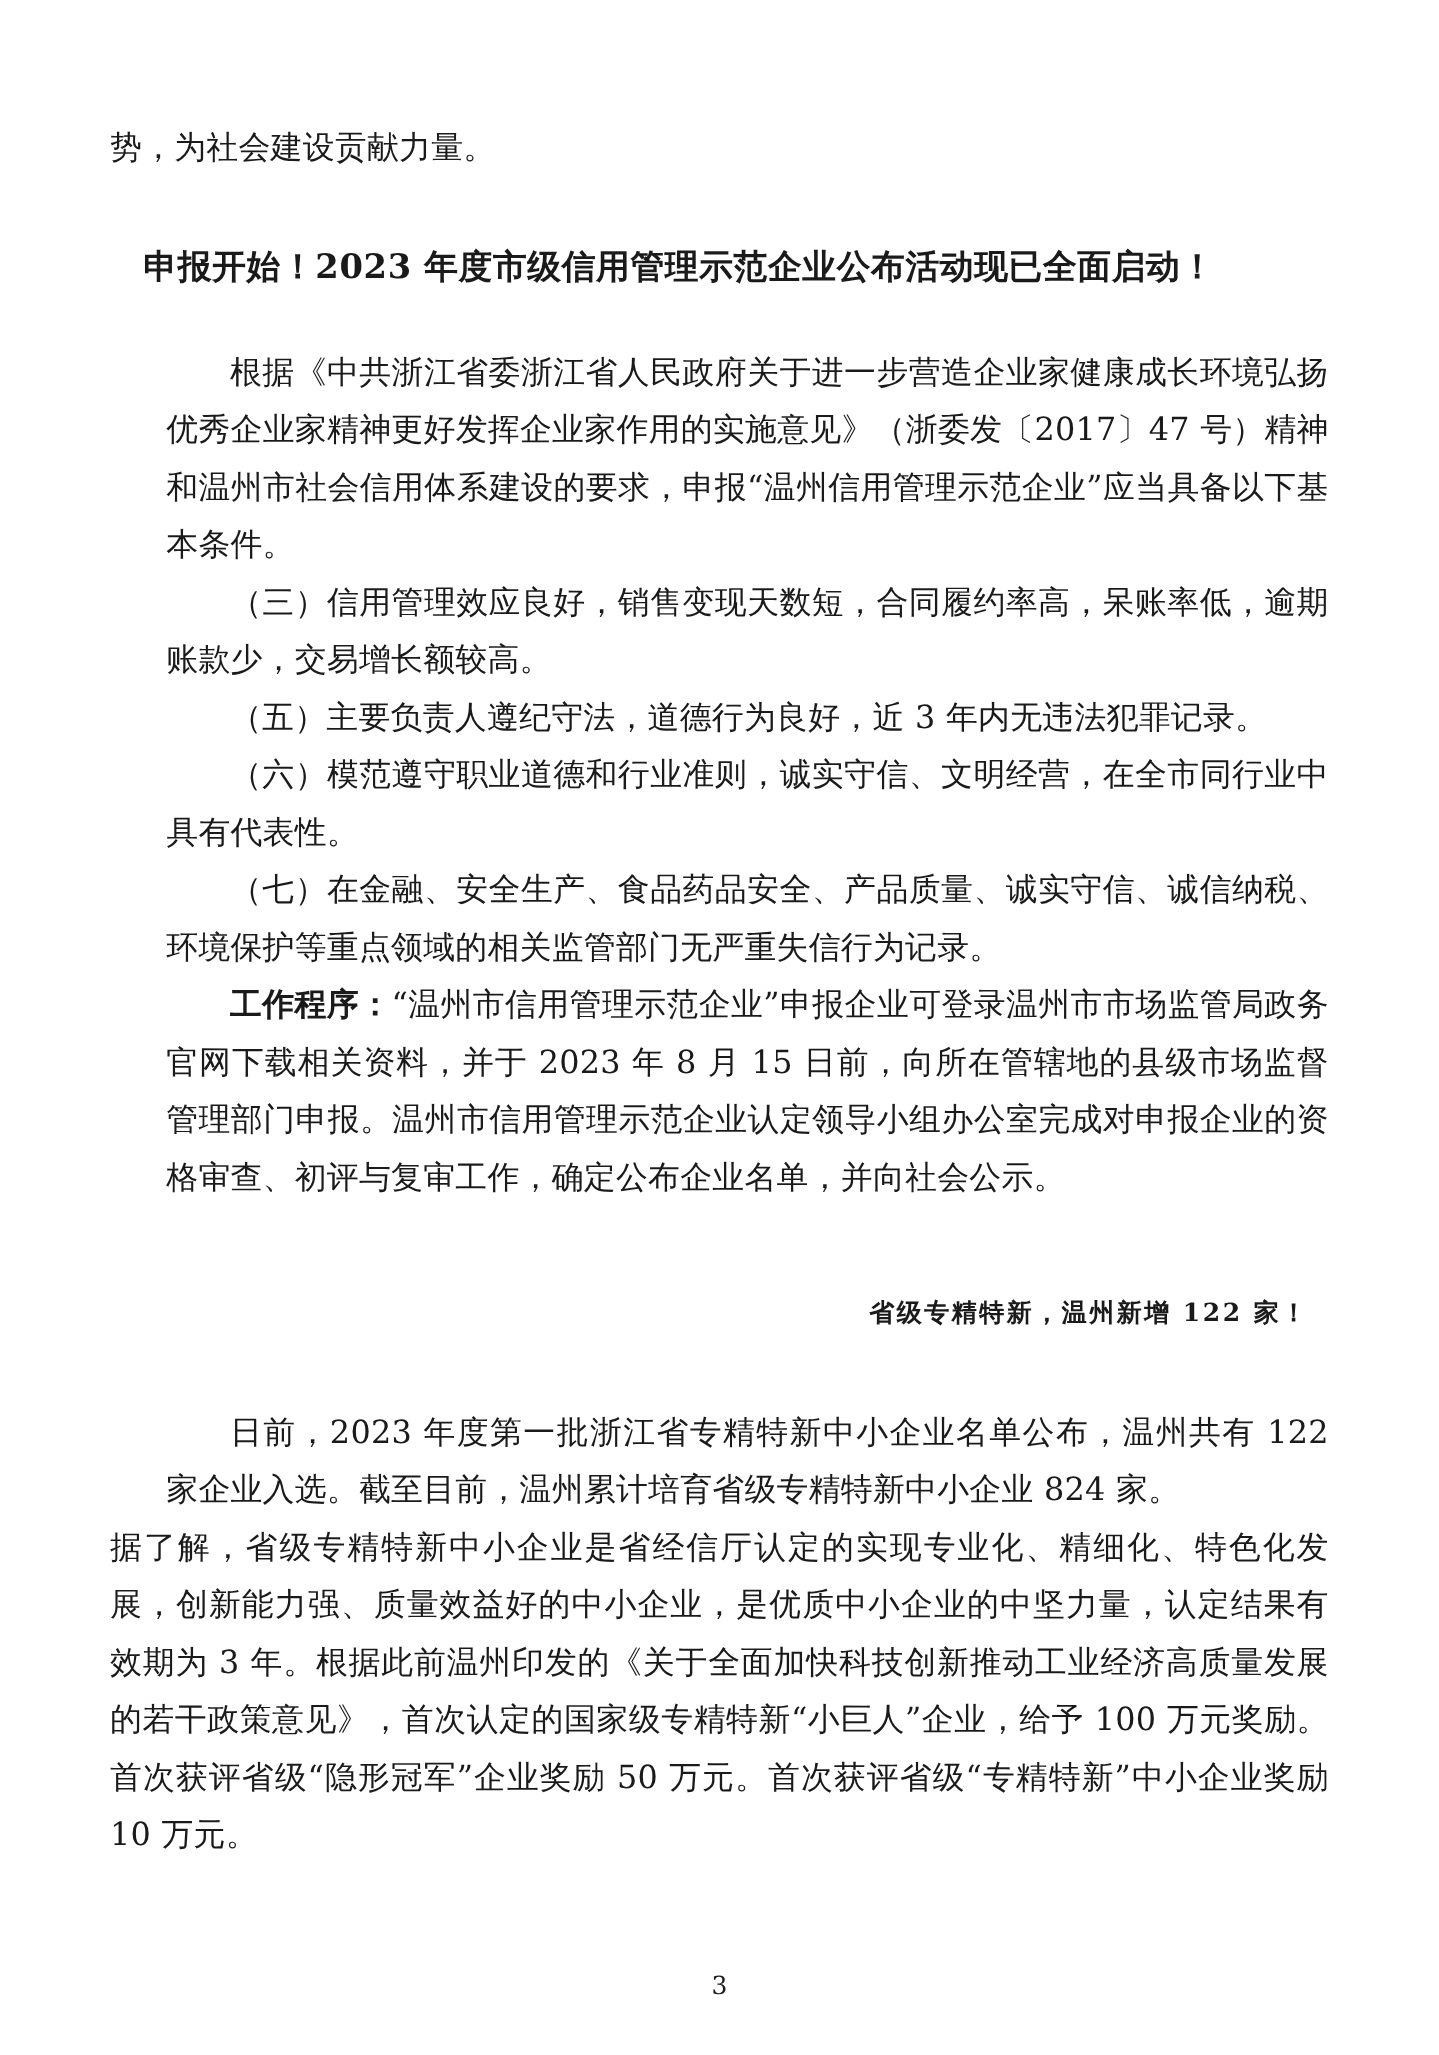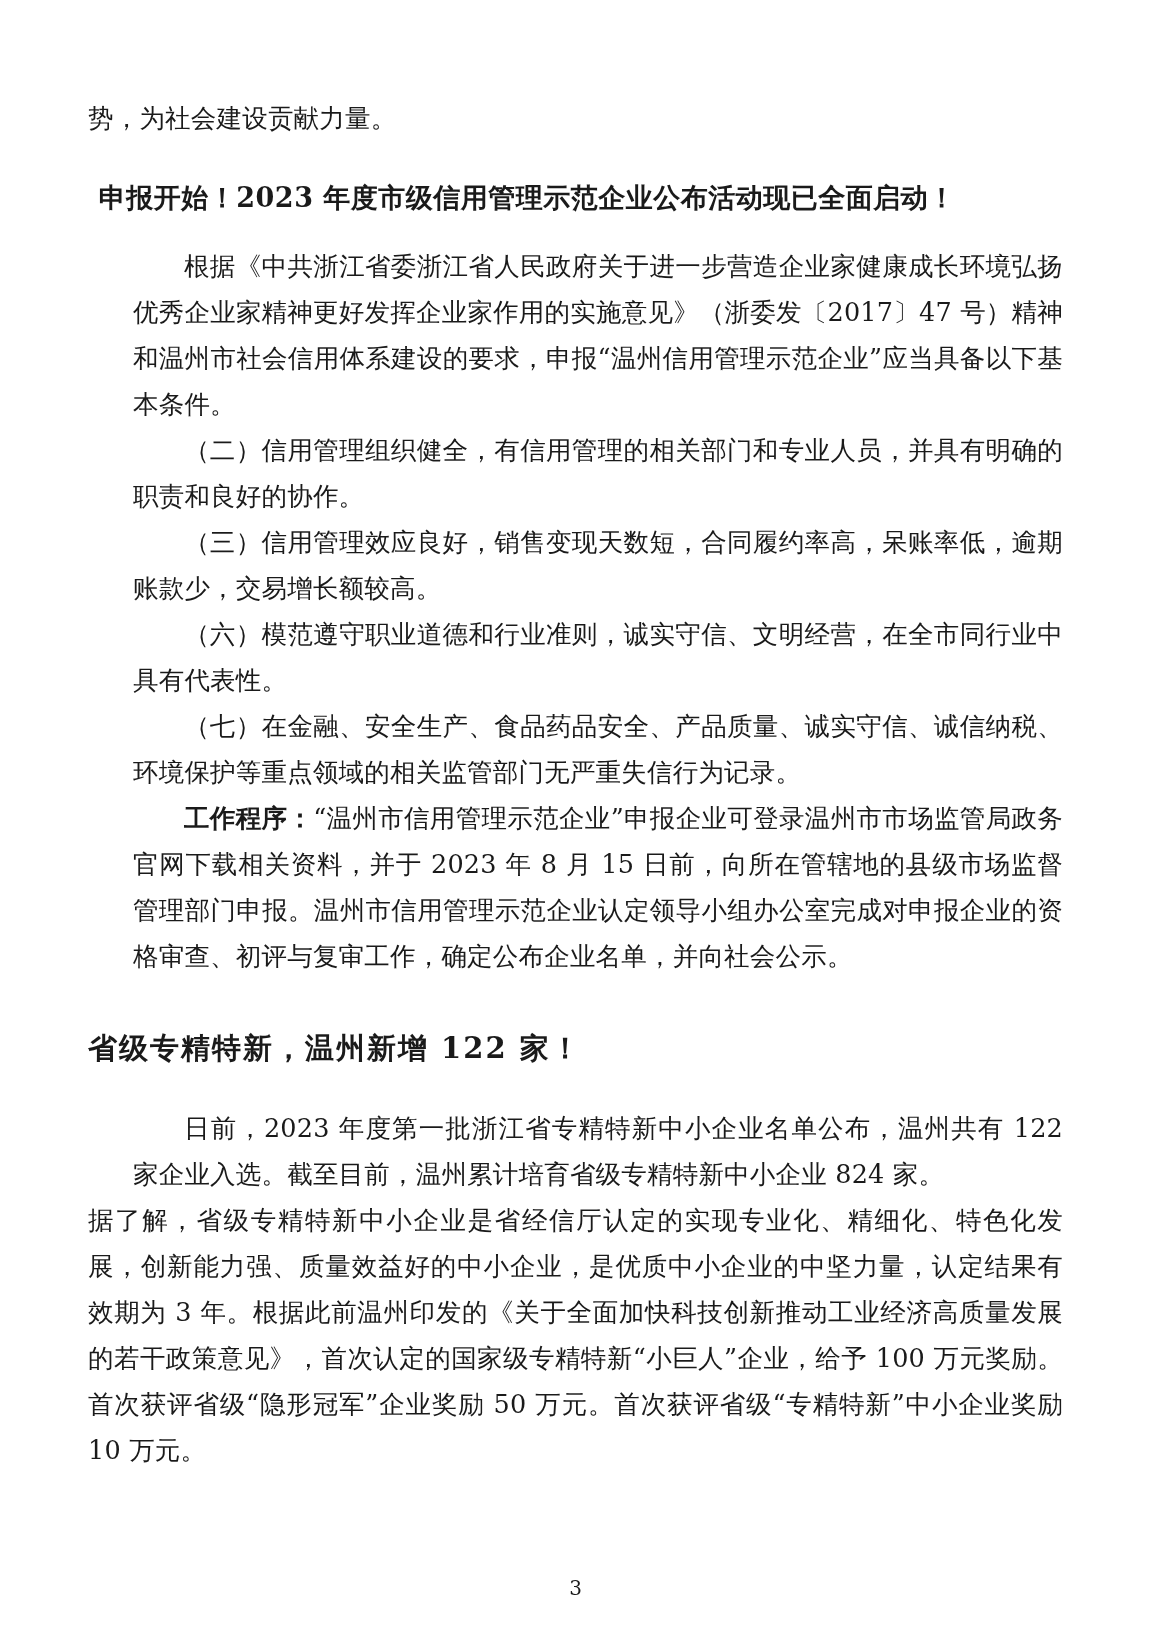--- a/index.html
+++ b/index.html
@@ -31,30 +31,30 @@
     letter-spacing: 0.2px;
   }
   .indent {
     text-indent: 2em;
     margin-left: 45px;
   }
   .heading {
     font-size: 27px;
     font-weight: bold;
     line-height: 46px;
-    margin: 0;
+    margin: 16px;
     letter-spacing: 0.5px;
   }
   .heading-left {
     text-align: left;
     text-indent: 0.4em;
   }
   .heading-center {
-    text-align: left;
-    font-size: 29px;
+    text-align: right;
+    font-size: 20px;
     letter-spacing: 2px;
   }
   .gap-sm { height: 22px; }
   .gap-md { height: 34px; }
   .gap-lg { height: 46px; }
   .bold-inline { font-weight: bold; }
   .page-number {
     position: absolute;
     bottom: 44px;
     left: 0;
@@ -72,22 +72,22 @@
 
   <p class="para">势，为社会建设贡献力量。</p>
 
   <div class="gap-md"></div>
 
   <h2 class="heading heading-left">申报开始！2023 年度市级信用管理示范企业公布活动现已全面启动！</h2>
 
   <div class="gap-sm"></div>
 
   <p class="para indent">根据《中共浙江省委浙江省人民政府关于进一步营造企业家健康成长环境弘扬优秀企业家精神更好发挥企业家作用的实施意见》（浙委发〔2017〕47 号）精神和温州市社会信用体系建设的要求，申报“温州信用管理示范企业”应当具备以下基本条件。</p>
-  <p class="para indent">（二）信用管理组织健全，有信用管理的相关部门和专业人员，并具有明确的职责和良好的协作。</p>
   <p class="para indent">（三）信用管理效应良好，销售变现天数短，合同履约率高，呆账率低，逾期账款少，交易增长额较高。</p>
+  <p class="para indent">（五）主要负责人遵纪守法，道德行为良好，近 3 年内无违法犯罪记录。</p>
   <p class="para indent">（六）模范遵守职业道德和行业准则，诚实守信、文明经营，在全市同行业中具有代表性。</p>
   <p class="para indent">（七）在金融、安全生产、食品药品安全、产品质量、诚实守信、诚信纳税、环境保护等重点领域的相关监管部门无严重失信行为记录。</p>
 
   <p class="para indent"><span class="bold-inline">工作程序：</span><span>“温州市信用管理示范企业”申报企业可登录温州市市场监管局政务官网下载相关资料，并于 2023 年 8 月 15 日前，向所在管辖地的县级市场监督管理部门申报。温州市信用管理示范企业认定领导小组办公室完成对申报企业的资格审查、初评与复审工作，确定公布企业名单，并向社会公示。</span></p>
 
   <div class="gap-lg"></div>
 
   <h2 class="heading heading-center">省级专精特新，温州新增 122 家！</h2>
 
   <div class="gap-md"></div>

